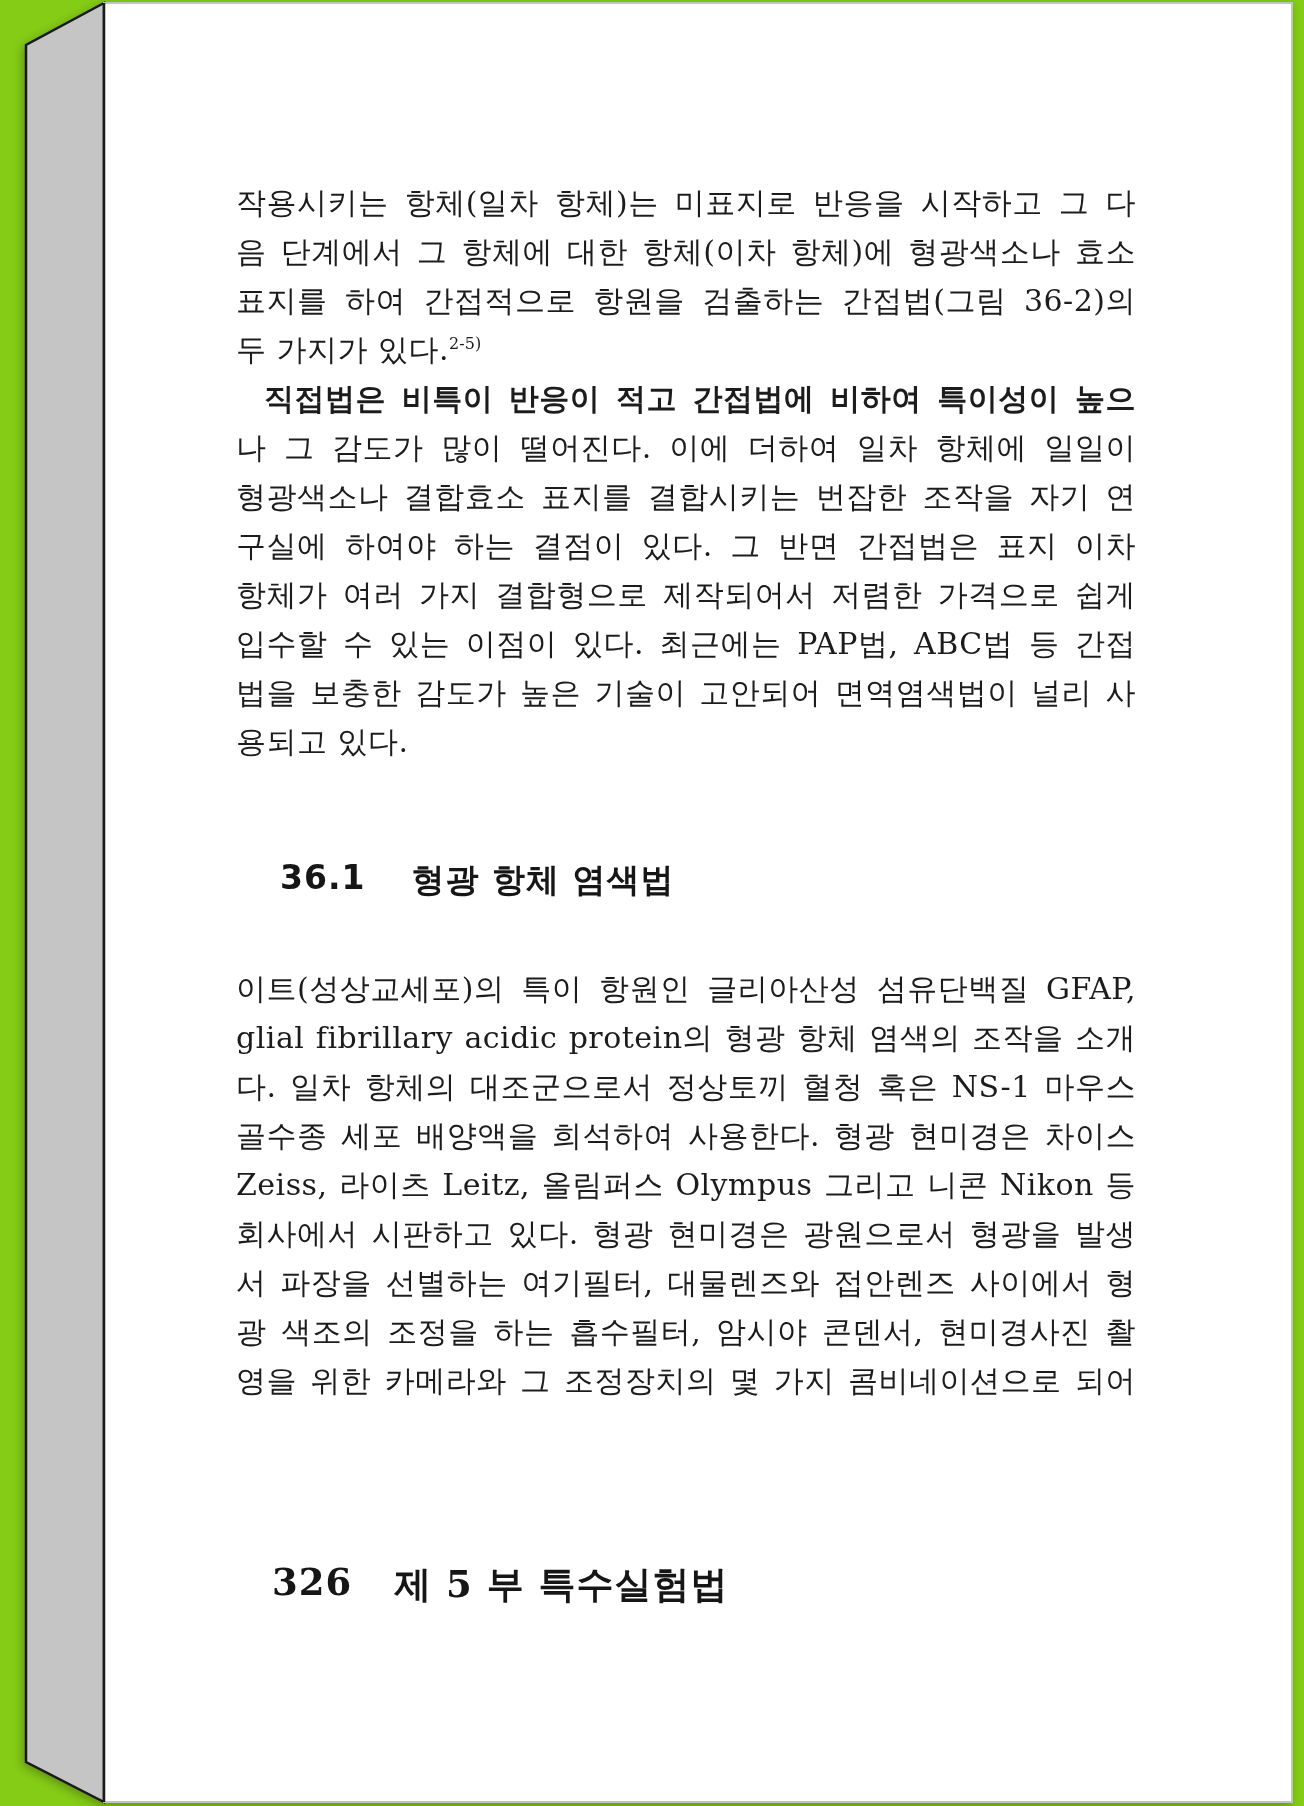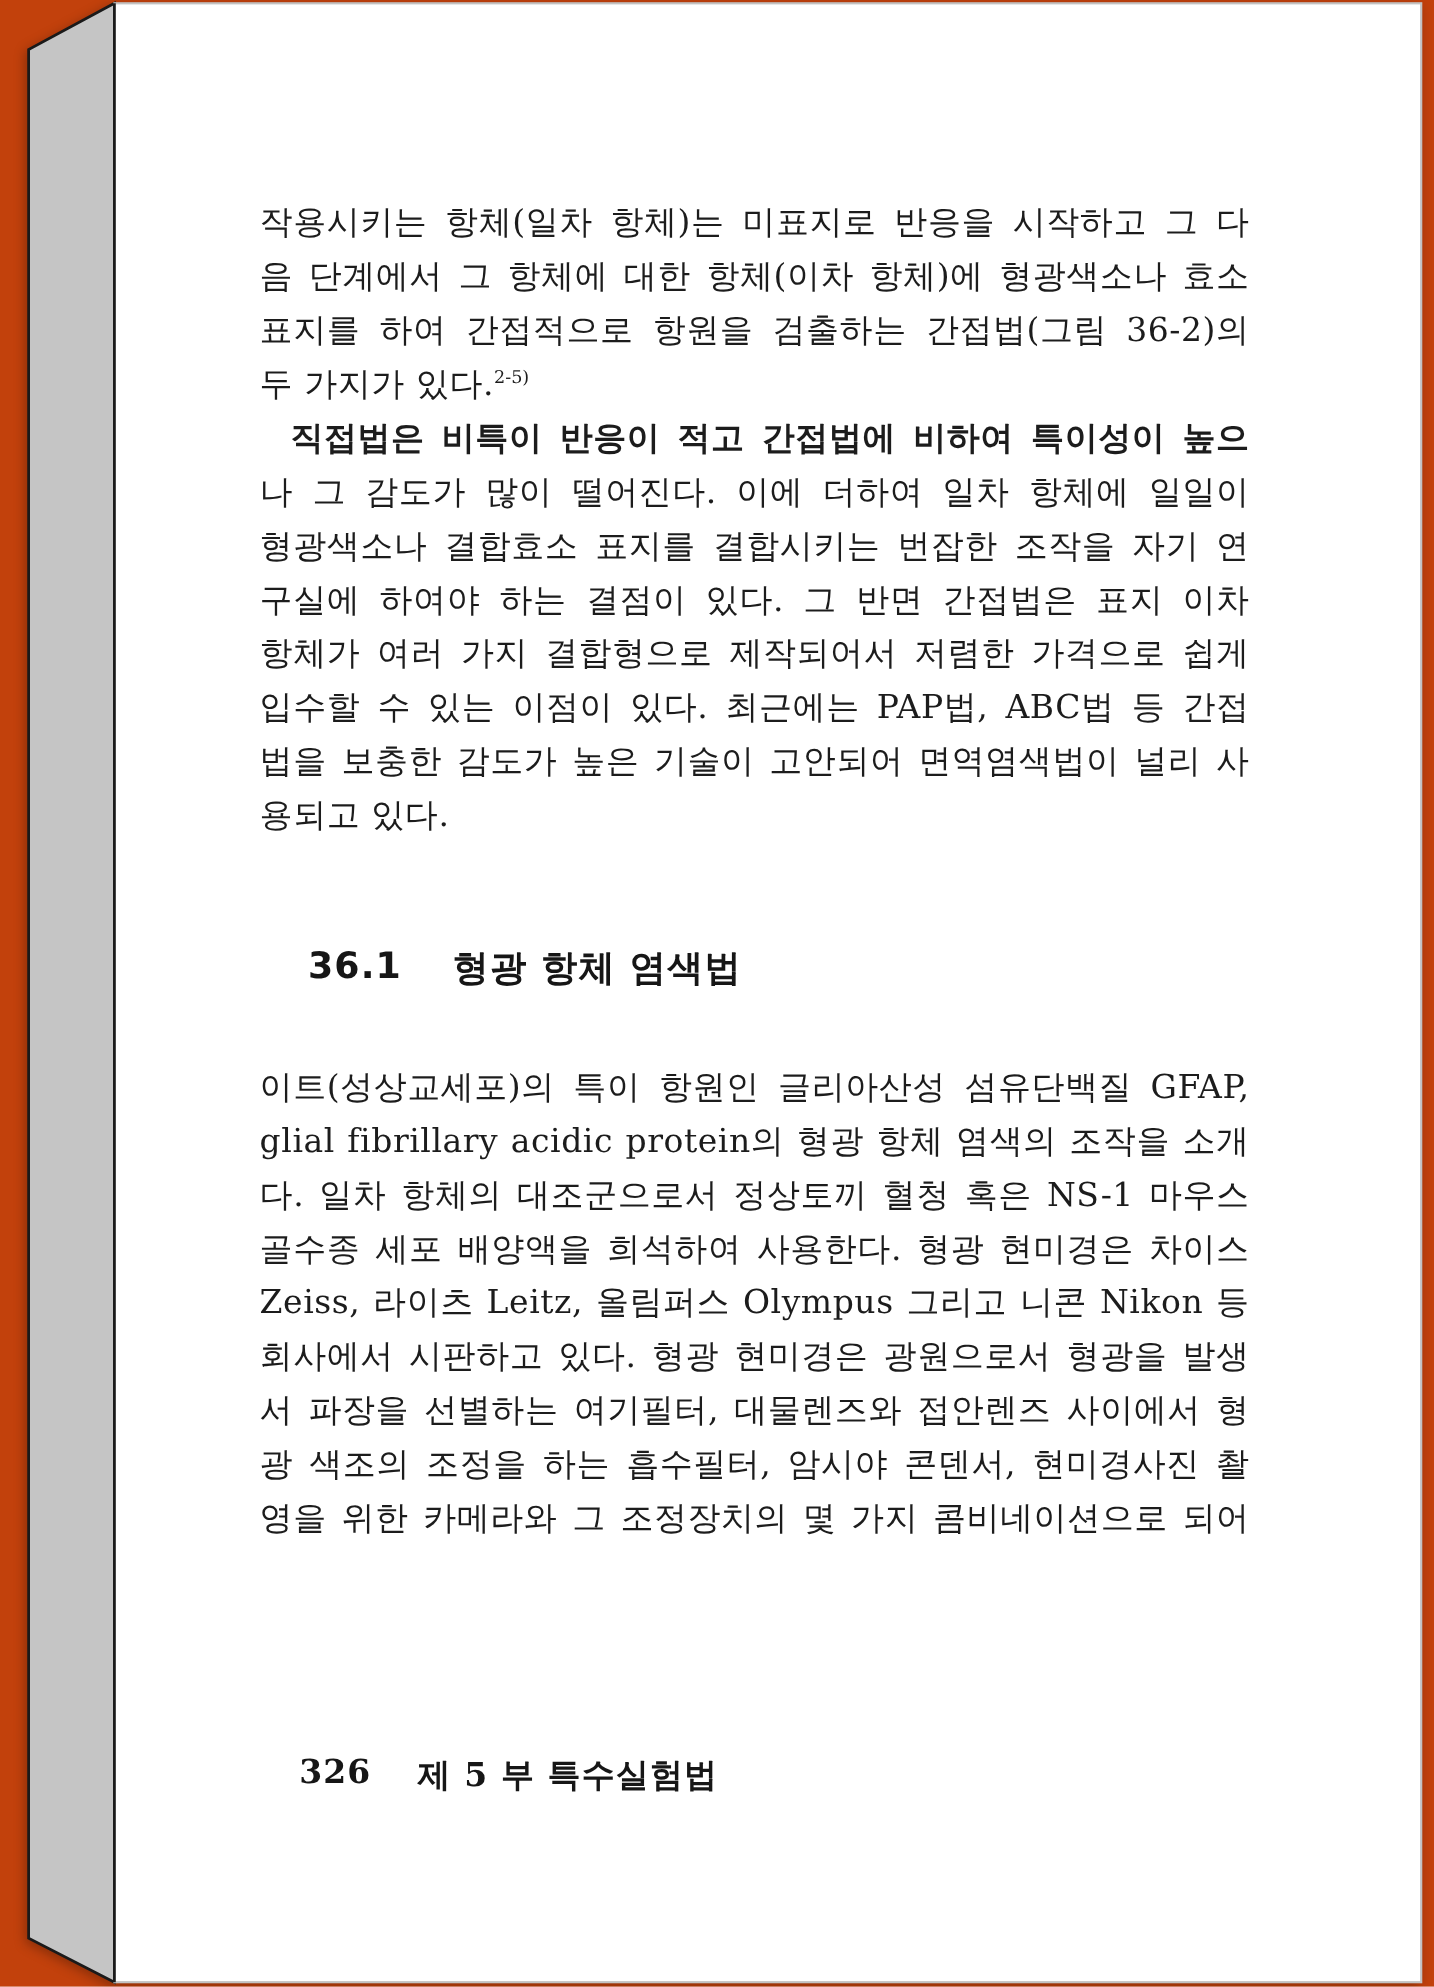--- a/index.html
+++ b/index.html
@@ -2,21 +2,21 @@
 <html lang="ko"><head>
 <meta charset="utf-8">
 <style>
   html,body{margin:0;padding:0;}
   body{
     width:1304px;height:1806px;
     background:#f5f5f5;
     font-family:"DejaVu Serif","Liberation Serif",serif;
     overflow:hidden;
   }
-  .canvas{position:relative;width:1304px;height:1806px;background:#c2410c;}
+  .canvas{position:relative;width:1304px;height:1806px;background:#84cc16;}
   .book-svg{position:absolute;left:0;top:0;filter:drop-shadow(-2px 3px 5px rgba(0,0,0,0.28));}
   .page-content{position:absolute;left:0;top:0;width:1304px;height:1806px;color:#1c1c1c;}
   .para{position:absolute;left:236px;width:900px;}
   .line{
     height:49px;line-height:49px;
     font-size:30px;letter-spacing:0.5px;
     text-align:justify;text-align-last:justify;
     overflow:hidden;white-space:normal;
     color:#1c1c1c;
   }
@@ -26,22 +26,22 @@
   #para-0{top:178px;}
   #para-1{top:374px;}
   #para-2{top:964px;}
   .section-heading{
     position:absolute;left:280px;top:858px;margin:0;
     font-family:"DejaVu Sans","Liberation Sans",sans-serif;
     font-size:33px;font-weight:bold;color:#161616;
     display:flex;gap:46px;letter-spacing:1px;
   }
   .footer{
-    position:absolute;left:272px;top:1594px;
-    font-size:30px;font-weight:bold;color:#161616;
+    position:absolute;left:272px;top:1560px;
+    font-size:37px;font-weight:bold;color:#161616;
     display:flex;gap:42px;letter-spacing:1px;
   }
 </style>
 </head>
 <body>
 
 <div class="canvas">
 
   <svg class="book-svg" width="1304" height="1806" viewBox="0 0 1304 1806">
 

